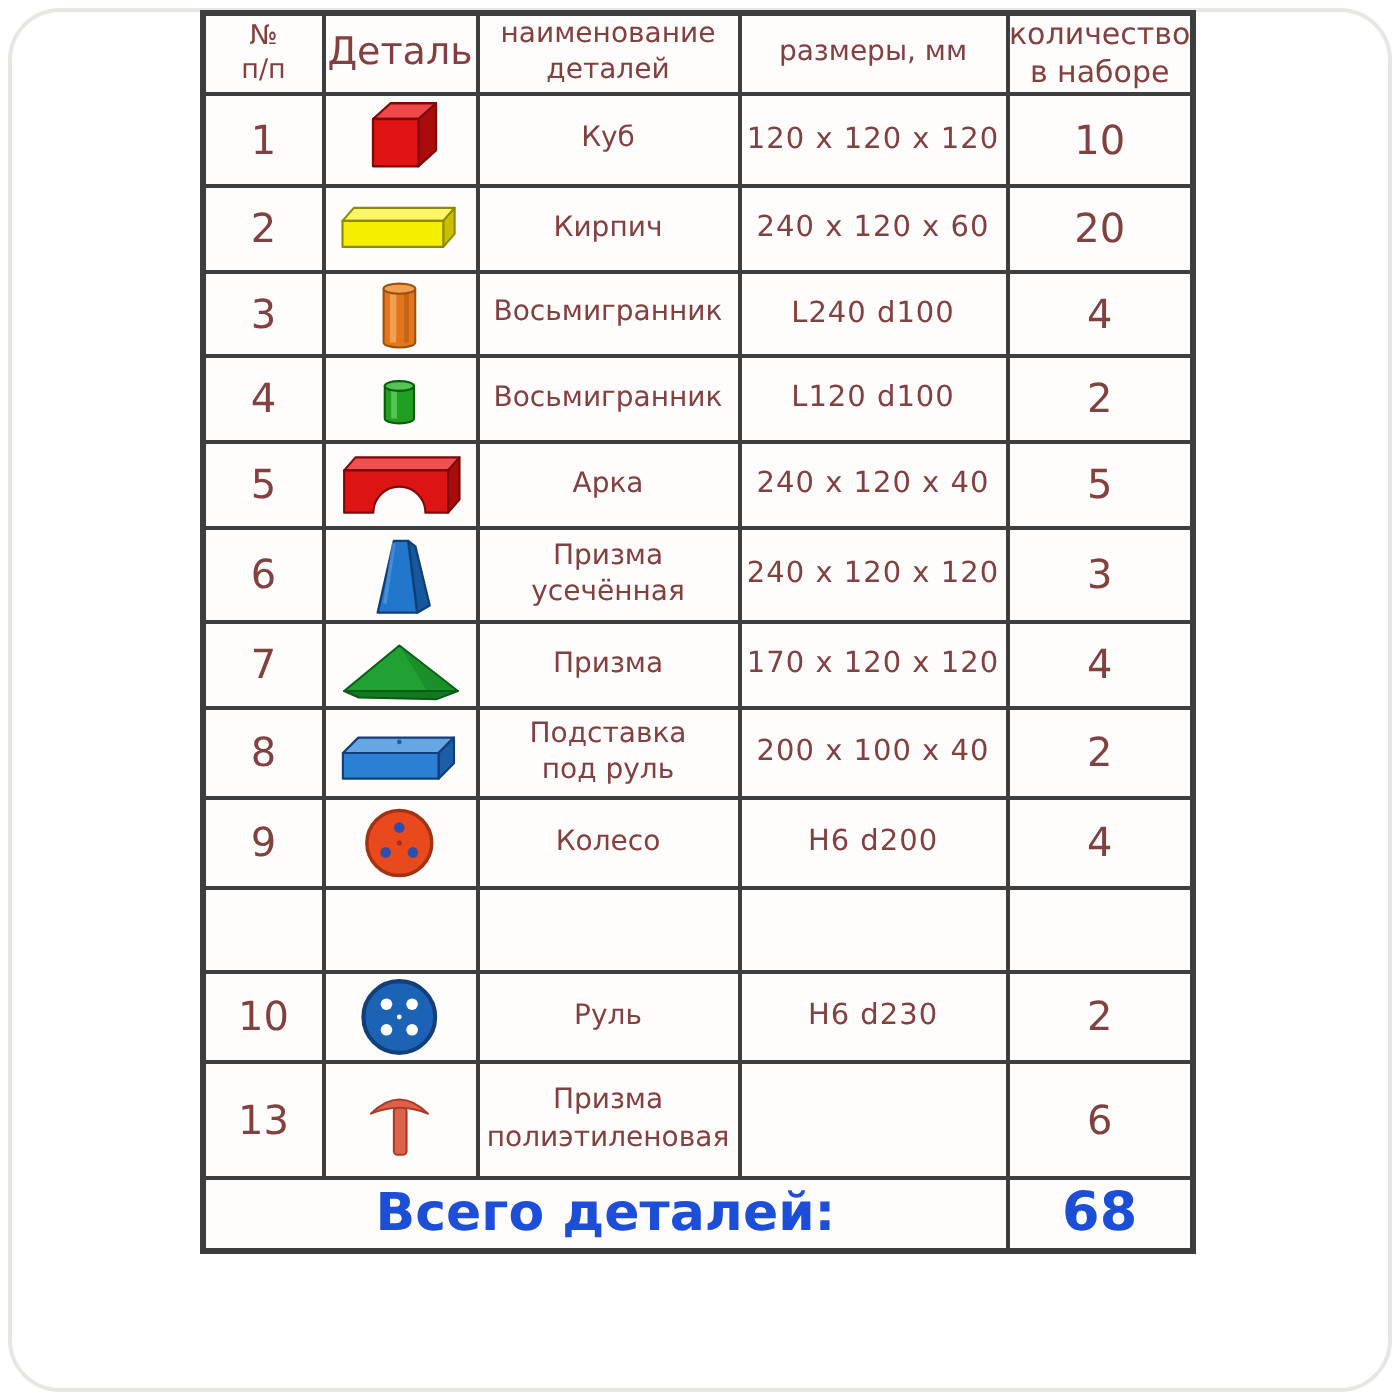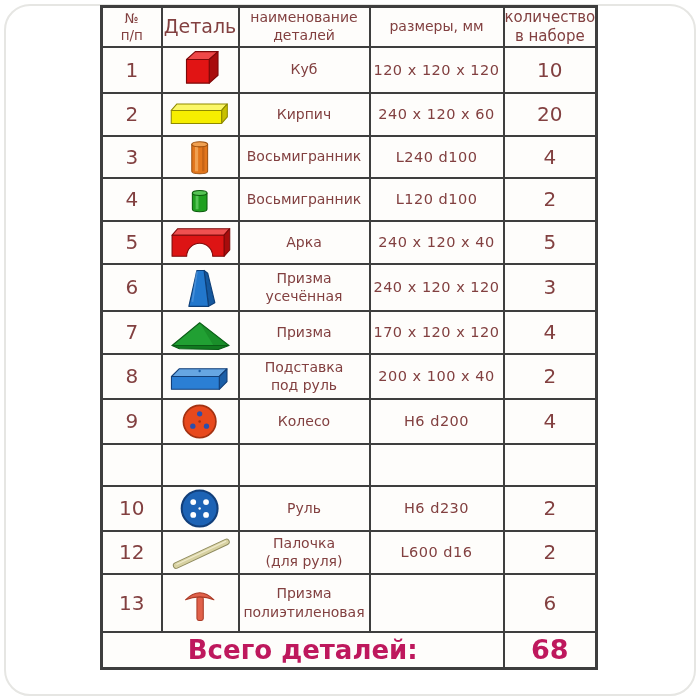--- a/index.html
+++ b/index.html
@@ -28,21 +28,21 @@
   .th-num{font-size:13.5px;}
   .th-part{font-size:19px;}
   .th-name{font-size:14px;}
   .th-size{font-size:14px;}
   .th-qty{font-size:15px;}
   td.c-num{font-size:20px;color:#7b3939;}
   td.c-name{font-size:14px;white-space:pre-line;line-height:1.3;}
   td.c-size{font-size:14.5px;letter-spacing:.5px;}
   td.c-qty{font-size:20px;color:#7b3939;}
   td.c-icon svg{display:block;margin:0 auto;}
-  tr.total-row td{color:#be185d;font-weight:bold;}
+  tr.total-row td{color:#1d4ed8;font-weight:bold;}
   td.total-label{text-align:right;font-size:26px;padding-right:16px;}
   td.total-value{font-size:27px;}
 </style>
 </head>
 <body>
 
 <div class="frame"></div>
 
 <table class="spec">
   <colgroup>
@@ -204,34 +204,20 @@
             <circle cx="46.5" cy="16.5" r="3.4" fill="#ffffff"></circle>
             <circle cx="31.5" cy="31.5" r="3.4" fill="#ffffff"></circle>
             <circle cx="46.5" cy="31.5" r="3.4" fill="#ffffff"></circle>
             <circle cx="39" cy="24" r="1.4" fill="#ffffff"></circle>
           </svg>
         </td>
         <td class="c-name">Руль</td>
         <td class="c-size">H6 d230</td>
         <td class="c-qty">2</td>
       </tr>
-      <tr style="height: 43px;">
-        <td class="c-num">12</td>
-        <td class="c-icon">
-          <svg width="75" height="39" viewBox="0 0 80 48" preserveAspectRatio="xMidYMid meet">
-            <line x1="10" y1="40" x2="72" y2="11" stroke="#8e8a5e" stroke-width="8" stroke-linecap="round"></line>
-            <line x1="10" y1="40" x2="72" y2="11" stroke="#d8d2a2" stroke-width="5.8" stroke-linecap="round"></line>
-            <line x1="11" y1="38.5" x2="71" y2="10.3" stroke="#efeacb" stroke-width="1.6" stroke-linecap="round"></line>
-          </svg>
-        </td>
-        <td class="c-name">Палочка
-(для руля)</td>
-        <td class="c-size">L600 d16</td>
-        <td class="c-qty">2</td>
-      </tr>
       <tr style="height: 58px;">
         <td class="c-num">13</td>
         <td class="c-icon">
           <svg width="75" height="38" viewBox="0 0 80 48" preserveAspectRatio="xMidYMid meet">
             <rect x="35.5" y="16" width="8" height="30" rx="2.5" fill="#e0614a" stroke="#aa3a26" stroke-width="1.3"></rect>
             <path d="M21,20 Q39,2 57,20 Q39,12.5 21,20 Z" fill="#e0614a" stroke="#aa3a26" stroke-width="1.3" stroke-linejoin="round"></path>
           </svg>
         </td>
         <td class="c-name">Призма
 полиэтиленовая</td>

